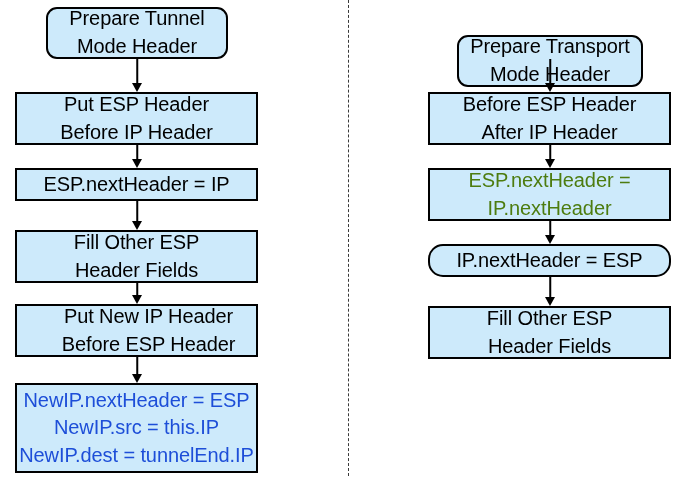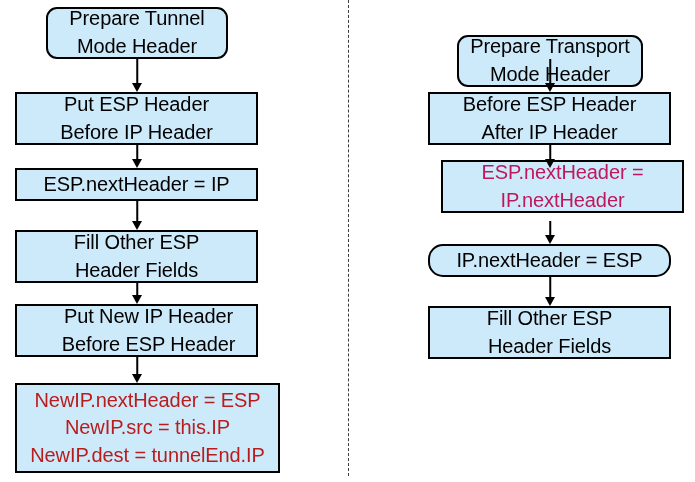--- a/index.html
+++ b/index.html
@@ -78,21 +78,21 @@
 Before IP Header</div>
 
   <div class="node" style="left: 15px; top: 168px; width: 243px; height: 33px; background: rgb(205, 234, 251); border-color: rgb(0, 0, 0); color: rgb(0, 0, 0);">ESP.nextHeader = IP</div>
 
   <div class="node" style="left: 15px; top: 230px; width: 243px; height: 53px; background: rgb(205, 234, 251); border-color: rgb(0, 0, 0); color: rgb(0, 0, 0);">Fill Other ESP
 Header Fields</div>
 
   <div class="node" style="left: 15px; top: 304px; width: 243px; height: 53px; background: rgb(205, 234, 251); border-color: rgb(0, 0, 0); color: rgb(0, 0, 0); padding-left: 24px;">Put New IP Header
 Before ESP Header</div>
 
-  <div class="node" style="left: 15px; top: 383px; width: 265px; height: 90px; background: rgb(205, 234, 251); border-color: rgb(0, 0, 0); color: #b91c1c;">NewIP.nextHeader = ESP
+  <div class="node" style="left: 15px; top: 383px; width: 243px; height: 90px; background: rgb(205, 234, 251); border-color: rgb(0, 0, 0); color: #1d4ed8;">NewIP.nextHeader = ESP
 NewIP.src = this.IP
 NewIP.dest = tunnelEnd.IP</div>
 
   <div class="arrow" style="left: 137px; top: 59px; height: 33px;">
     <div class="shaft" style="height: 26px;"></div>
     <div class="head" style="top: 24px;"></div>
   </div>
   <div class="arrow" style="left: 137px; top: 145px; height: 23px;">
     <div class="shaft" style="height: 16px;"></div>
     <div class="head" style="top: 14px;"></div>
@@ -109,21 +109,21 @@
     <div class="shaft" style="height: 19px;"></div>
     <div class="head" style="top: 17px;"></div>
   </div>
 
   <div class="node rounded" style="left: 457px; top: 18px; width: 186px; height: 52px; background: rgb(205, 234, 251); border-color: rgb(0, 0, 0); color: rgb(0, 0, 0); margin-top: 17px;">Prepare Transport
 Mode Header</div>
 
   <div class="node" style="left: 428px; top: 92px; width: 243px; height: 53px; background: rgb(205, 234, 251); border-color: rgb(0, 0, 0); color: rgb(0, 0, 0);">Before ESP Header
 After IP Header</div>
 
-  <div class="node" style="left: 428px; top: 160px; width: 243px; height: 53px; background: rgb(205, 234, 251); border-color: rgb(0, 0, 0); color: #be185d; margin-left: 13px;">ESP.nextHeader =
+  <div class="node" style="left: 428px; top: 168px; width: 243px; height: 53px; background: rgb(205, 234, 251); border-color: rgb(0, 0, 0); color: #4d7c0f;">ESP.nextHeader =
 IP.nextHeader</div>
 
   <div class="node" style="left: 428px; top: 244px; width: 243px; height: 33px; background: rgb(205, 234, 251); border-color: rgb(0, 0, 0); color: rgb(0, 0, 0); border-radius: 15px;">IP.nextHeader = ESP</div>
 
   <div class="node" style="left: 428px; top: 306px; width: 243px; height: 53px; background: rgb(205, 234, 251); border-color: rgb(0, 0, 0); color: rgb(0, 0, 0);">Fill Other ESP
 Header Fields</div>
 
   <div class="arrow" style="left: 550px; top: 59px; height: 33px;">
     <div class="shaft" style="height: 26px;"></div>
     <div class="head" style="top: 24px;"></div>

